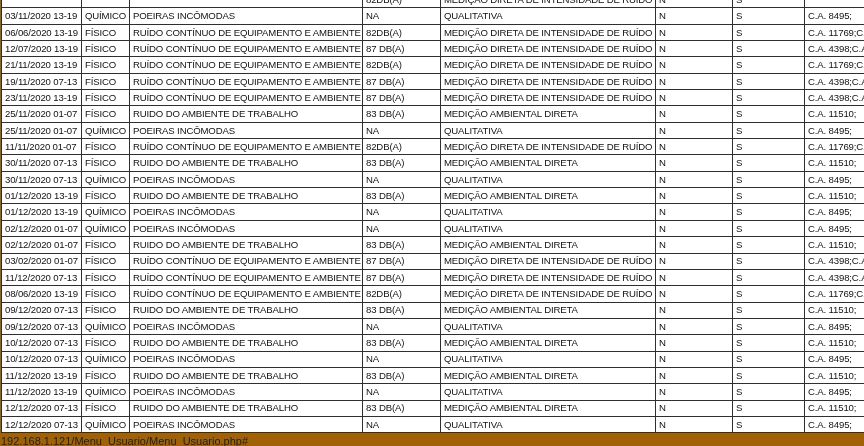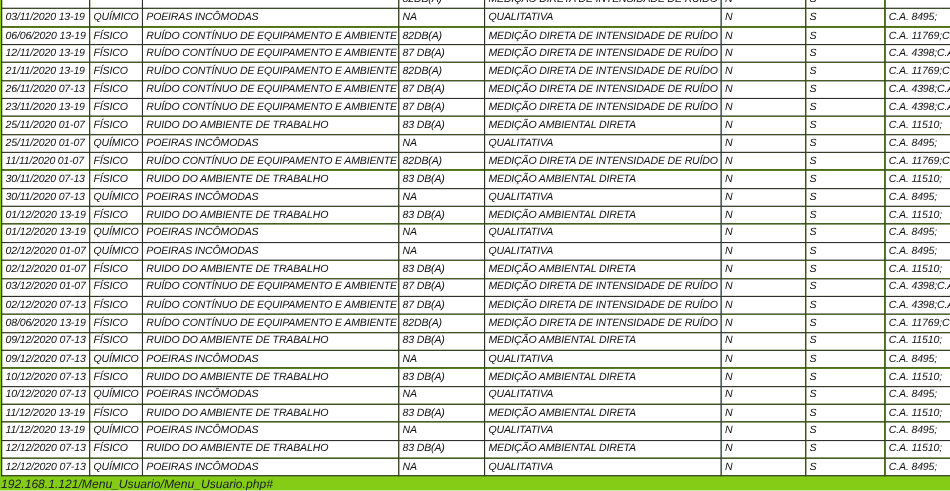--- a/index.html
+++ b/index.html
@@ -3,23 +3,22 @@
 <meta charset="utf-8">
 <style>
   html, body {
     margin: 0; padding: 0;
     background: #ffffff;
   }
   .screen {
     position: relative;
     width: 864px; height: 446px;
     overflow: hidden;
-    background: #84cc16;
+    background: #a16207;
     font-family: "Liberation Sans", sans-serif;
-    font-style: italic;
   }
   table.grid {
     position: absolute;
     left: 1px; top: -9px;
     border-collapse: collapse;
     table-layout: fixed;
     width: 933px;
   }
   table.grid td {
     border: 1px solid #2f2f2f;
@@ -84,41 +83,41 @@
           <td>06/06/2020 13-19</td>
           <td>FÍSICO</td>
           <td>RUÍDO CONTÍNUO DE EQUIPAMENTO E AMBIENTE</td>
           <td>82DB(A)</td>
           <td>MEDIÇÃO DIRETA DE INTENSIDADE DE RUÍDO</td>
           <td>N</td>
           <td>S</td>
           <td>C.A. 11769;C.A.</td>
         </tr>
         <tr>
-          <td>12/11/2020 13-19</td>
+          <td>12/07/2020 13-19</td>
           <td>FÍSICO</td>
           <td>RUÍDO CONTÍNUO DE EQUIPAMENTO E AMBIENTE</td>
           <td>87 DB(A)</td>
           <td>MEDIÇÃO DIRETA DE INTENSIDADE DE RUÍDO</td>
           <td>N</td>
           <td>S</td>
           <td>C.A. 4398;C.A.</td>
         </tr>
         <tr>
           <td>21/11/2020 13-19</td>
           <td>FÍSICO</td>
           <td>RUÍDO CONTÍNUO DE EQUIPAMENTO E AMBIENTE</td>
           <td>82DB(A)</td>
           <td>MEDIÇÃO DIRETA DE INTENSIDADE DE RUÍDO</td>
           <td>N</td>
           <td>S</td>
           <td>C.A. 11769;C.A.</td>
         </tr>
         <tr>
-          <td>26/11/2020 07-13</td>
+          <td>19/11/2020 07-13</td>
           <td>FÍSICO</td>
           <td>RUÍDO CONTÍNUO DE EQUIPAMENTO E AMBIENTE</td>
           <td>87 DB(A)</td>
           <td>MEDIÇÃO DIRETA DE INTENSIDADE DE RUÍDO</td>
           <td>N</td>
           <td>S</td>
           <td>C.A. 4398;C.A.</td>
         </tr>
         <tr>
           <td>23/11/2020 13-19</td>
@@ -214,31 +213,31 @@
           <td>02/12/2020 01-07</td>
           <td>FÍSICO</td>
           <td>RUIDO DO AMBIENTE DE TRABALHO</td>
           <td>83 DB(A)</td>
           <td>MEDIÇÃO AMBIENTAL DIRETA</td>
           <td>N</td>
           <td>S</td>
           <td>C.A. 11510;</td>
         </tr>
         <tr>
-          <td>03/12/2020 01-07</td>
-          <td>FÍSICO</td>
-          <td>RUÍDO CONTÍNUO DE EQUIPAMENTO E AMBIENTE</td>
-          <td>87 DB(A)</td>
-          <td>MEDIÇÃO DIRETA DE INTENSIDADE DE RUÍDO</td>
-          <td>N</td>
-          <td>S</td>
-          <td>C.A. 4398;C.A.</td>
-        </tr>
-        <tr>
-          <td>02/12/2020 07-13</td>
+          <td>03/02/2020 01-07</td>
+          <td>FÍSICO</td>
+          <td>RUÍDO CONTÍNUO DE EQUIPAMENTO E AMBIENTE</td>
+          <td>87 DB(A)</td>
+          <td>MEDIÇÃO DIRETA DE INTENSIDADE DE RUÍDO</td>
+          <td>N</td>
+          <td>S</td>
+          <td>C.A. 4398;C.A.</td>
+        </tr>
+        <tr>
+          <td>11/12/2020 07-13</td>
           <td>FÍSICO</td>
           <td>RUÍDO CONTÍNUO DE EQUIPAMENTO E AMBIENTE</td>
           <td>87 DB(A)</td>
           <td>MEDIÇÃO DIRETA DE INTENSIDADE DE RUÍDO</td>
           <td>N</td>
           <td>S</td>
           <td>C.A. 4398;C.A.</td>
         </tr>
         <tr>
           <td>08/06/2020 13-19</td>

